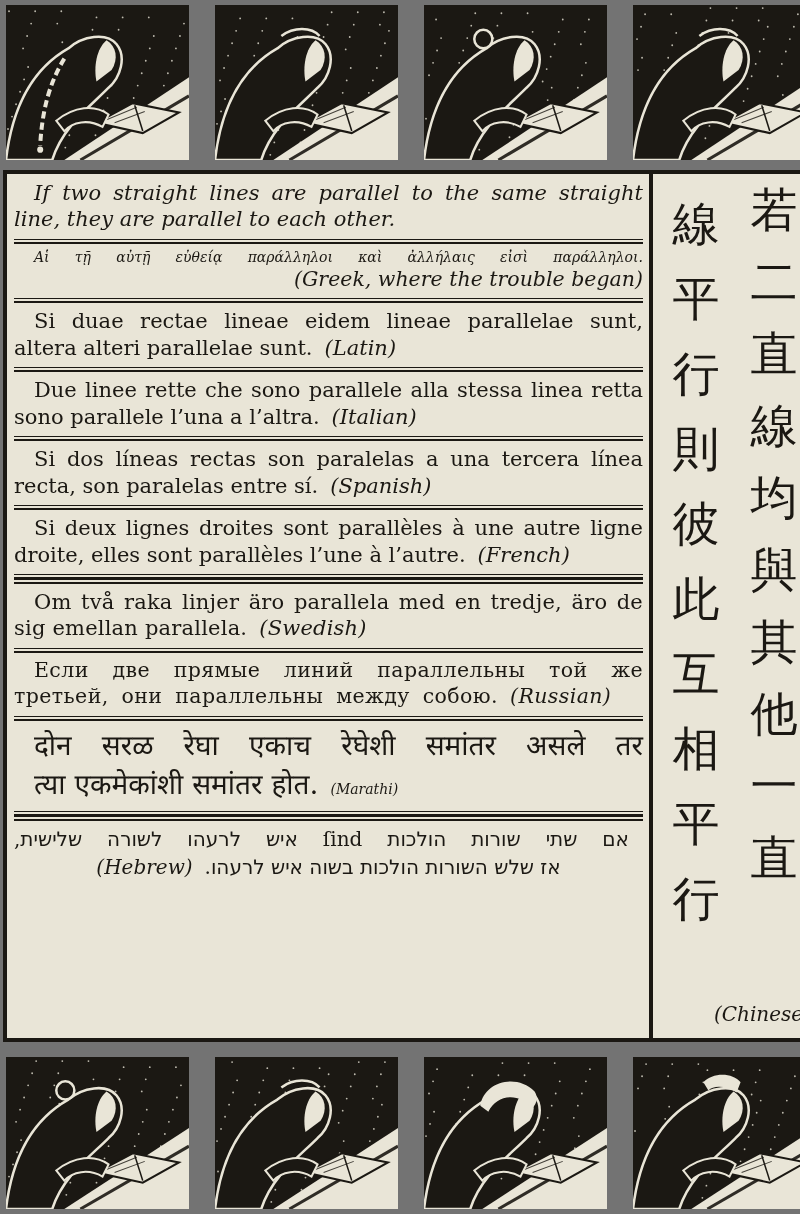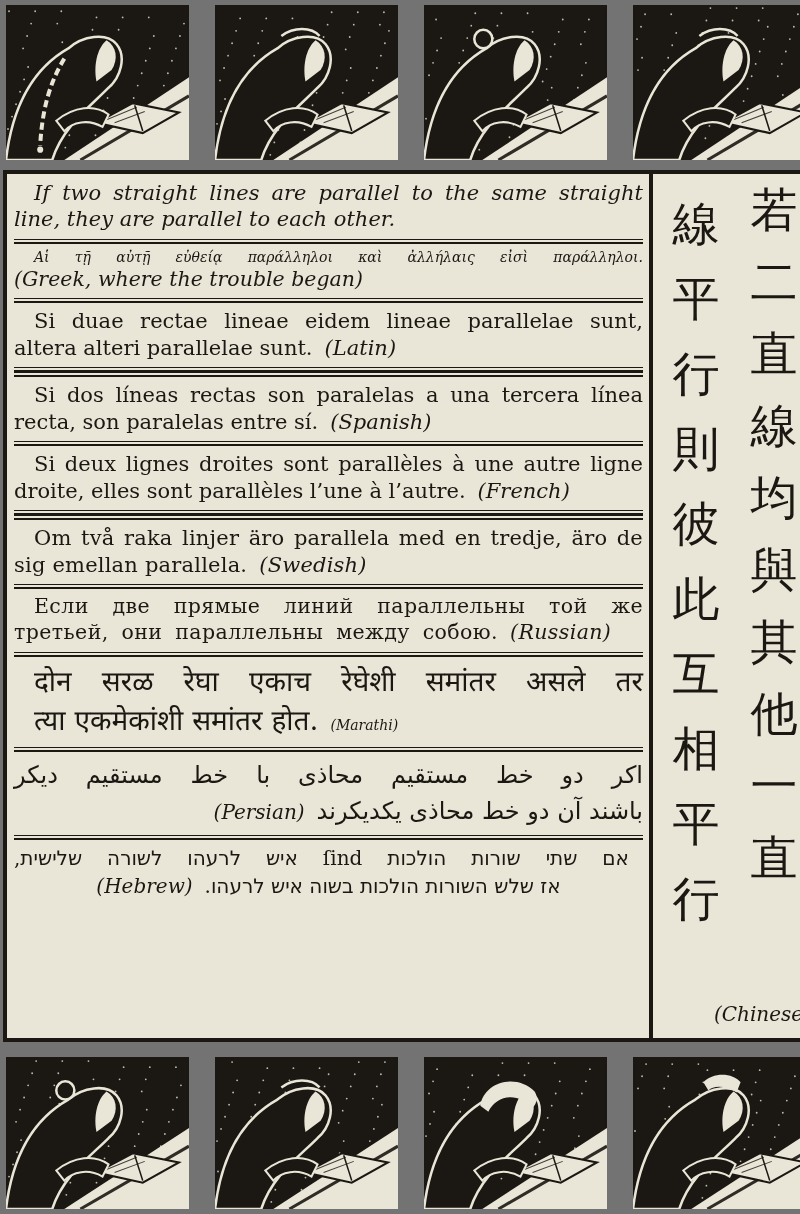--- a/index.html
+++ b/index.html
@@ -17,21 +17,21 @@
   .main-box{position:absolute;left:3px;right:3px;top:170px;height:872px;border:4px solid #1b1813;
             box-sizing:border-box;display:flex;background:#e9e5d7;}
   .entries{flex:1 1 auto;min-width:0;padding:1px 6px 0 7px;display:flex;flex-direction:column;}
   .entry{padding:5px 0 6px;}
   .entry p{margin:0;text-align:justify;text-indent:20px;font-size:21px;line-height:1.26;}
   .rule{height:2px;border-top:1px solid #1b1813;border-bottom:2px solid #1b1813;flex:0 0 auto;}
   .label{font-style:italic;margin-left:12px;white-space:nowrap;}
 
   .e-english p{font-style:italic;font-size:21px;}
   .e-greek .gline{font-style:italic;font-size:14px;text-align-last:justify;}
-  .e-greek .label-line{font-style:italic;font-size:20.5px;text-indent:0;text-align:left;}
+  .e-greek .label-line{font-style:italic;font-size:20.5px;text-indent:0;text-align:right;}
   .e-german .txt{font-weight:bold;font-size:20px;}
   .e-swedish p{letter-spacing:.2px;}
   .e-russian p{word-spacing:6px;letter-spacing:.4px;font-size:20.5px;}
 
   .e-marathi p{font-size:28px;line-height:1.42;}
   .e-marathi .l1{text-align-last:justify;}
   .e-marathi .label{font-size:14px;}
 
   .e-persian p{direction:rtl;font-size:24px;line-height:1.5;
                font-family:"DejaVu Sans", sans-serif;}
@@ -413,20 +413,23 @@
         <p class="gline"><span>Αἱ τῇ αὐτῇ εὐθείᾳ παράλληλοι καὶ ἀλλήλαις εἰσὶ παράλληλοι.</span></p>
         <p class="label-line">(Greek, where the trouble began)</p>
       </section>
       <div class="rule"></div>
 
       <section class="entry e-latin">
         <p><span>Si duae rectae lineae eidem lineae parallelae sunt, altera alteri parallelae sunt.</span><span class="label">(Latin)</span></p>
       </section>
       <div class="rule"></div>
 
+      <section class="entry e-italian">
+        <p><span>Due linee rette che sono parallele alla stessa linea retta sono parallele l’una a l’altra.</span><span class="label">(Italian)</span></p>
+      </section>
       <div class="rule"></div>
 
       <section class="entry e-spanish">
         <p><span>Si dos líneas rectas son paralelas a una tercera línea recta, son paralelas entre sí.</span><span class="label">(Spanish)</span></p>
       </section>
       <div class="rule"></div>
 
       <section class="entry e-french">
         <p><span>Si deux lignes droites sont parallèles à une autre ligne droite, elles sont parallèles l’une à l’autre.</span><span class="label">(French)</span></p>
       </section>
@@ -443,24 +446,20 @@
         <p><span>Если две прямые линий параллельны той же третьей, они параллельны между собою.</span><span class="label">(Russian)</span></p>
       </section>
       <div class="rule"></div>
 
       <section class="entry e-marathi">
         <p class="l1">दोन सरळ रेघा एकाच रेघेशी समांतर असले तर</p>
         <p class="l2"><span>त्या एकमेकांशी समांतर होत.</span><span class="label">(Marathi)</span></p>
       </section>
       <div class="rule"></div>
 
-      <section class="entry e-persian">
-        <p class="l1" dir="rtl">اكر دو خط مستقيم محاذى با خط مستقيم ديكر</p>
-        <p class="l2" dir="rtl"><span>باشند آن دو خط محاذى يكديكرند</span><span class="label" dir="ltr">(Persian)</span></p>
-      </section>
       <div class="rule"></div>
 
       <section class="entry e-hebrew">
         <p class="l1" dir="rtl">אם שתי שורות הולכות ſind איש לרעהו לשורה שלישית,</p>
         <p class="l2" dir="rtl"><span>אז שלש השורות הולכות בשוה איש לרעהו.</span><span class="label" dir="ltr">(Hebrew)</span></p>
       </section>
 
     </div>
 
     <div class="divider"></div>

